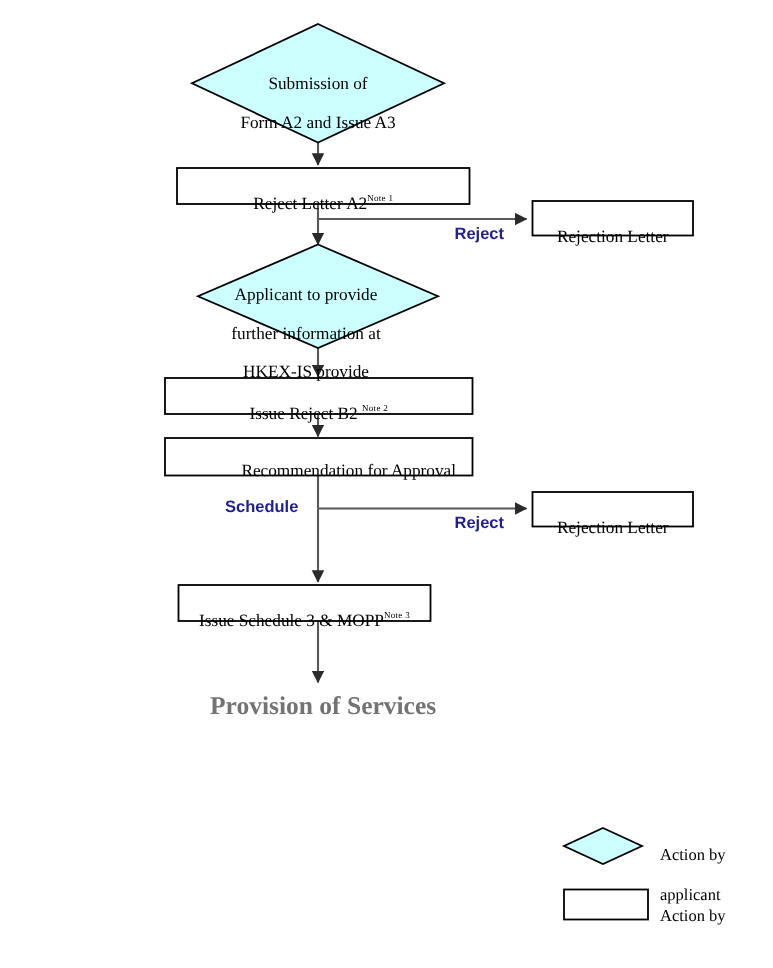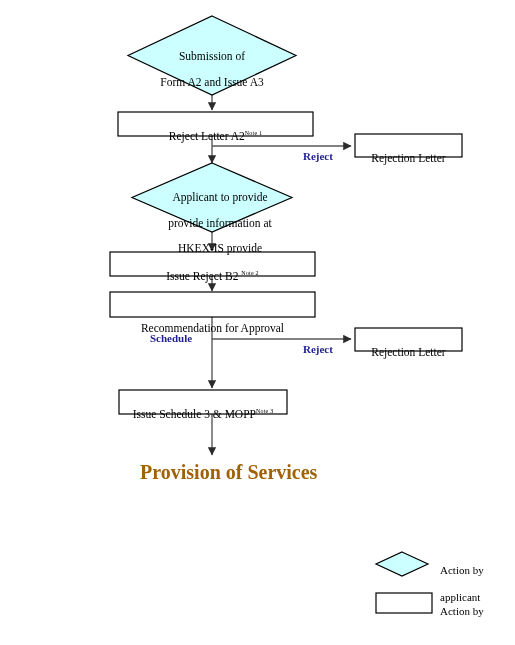--- a/index.html
+++ b/index.html
@@ -39,32 +39,32 @@
   .diamond-label {
     font-size: 11.5px;
   }
   .sup {
     font-size: 6px;
     vertical-align: super;
     letter-spacing: 0.2px;
   }
   .edge-label {
     position: absolute;
-    font-family: Liberation Serif, serif;
+    font-family: Liberation Sans, sans-serif;
     font-weight: bold;
     font-size: 11px;
     color: #1f1f8f;
     white-space: nowrap;
   }
   .terminal-label {
     position: absolute;
     font-family: "Liberation Serif", serif;
     font-weight: bold;
-    font-size: 20px;
-    color: #a16207;
+    font-size: 17px;
+    color: #737373;
     white-space: nowrap;
   }
   .legend-label {
     position: absolute;
     font-family: "Liberation Serif", serif;
     font-size: 11px;
     color: #000000;
     line-height: 1.2;
     white-space: pre-line;
   }
@@ -130,31 +130,31 @@
   </div>
 
   <div class="node-text box-label" style="left:118px; top:117px; width:195px;">
     <span>Reject Letter A2</span><span class="sup">Note 1</span>
   </div>
 
   <div class="node-text box-label" style="left:355px; top:139px; width:107px;">
     <span>Rejection Letter</span>
   </div>
 
-  <div class="node-text diamond-label" style="left:140px; top:178px; width:160px;">
+  <div class="node-text diamond-label" style="left:124px; top:178px; width:160px;">
     <span>Applicant to provide</span><br>
-    <span>provide information at</span><br>
+    <span>further information at</span><br>
     <span>HKEX-IS provide</span>
   </div>
 
   <div class="node-text box-label" style="left:110px; top:257px; width:205px;">
     <span>Issue Reject B2</span> <span class="sup">Note 2</span>
   </div>
 
-  <div class="node-text box-label" style="left:110px; top:309px; width:205px;">
+  <div class="node-text box-label" style="left:110px; top:295px; width:205px;padding-left:20px;">
     <span>Recommendation for Approval</span>
   </div>
 
   <div class="node-text box-label" style="left:355px; top:333px; width:107px;">
     <span>Rejection Letter</span>
   </div>
 
   <div class="node-text box-label" style="left:119px; top:395px; width:168px;">
     <span>Issue Schedule 3 &amp; MOPP</span><span class="sup">Note 3</span>
   </div>

